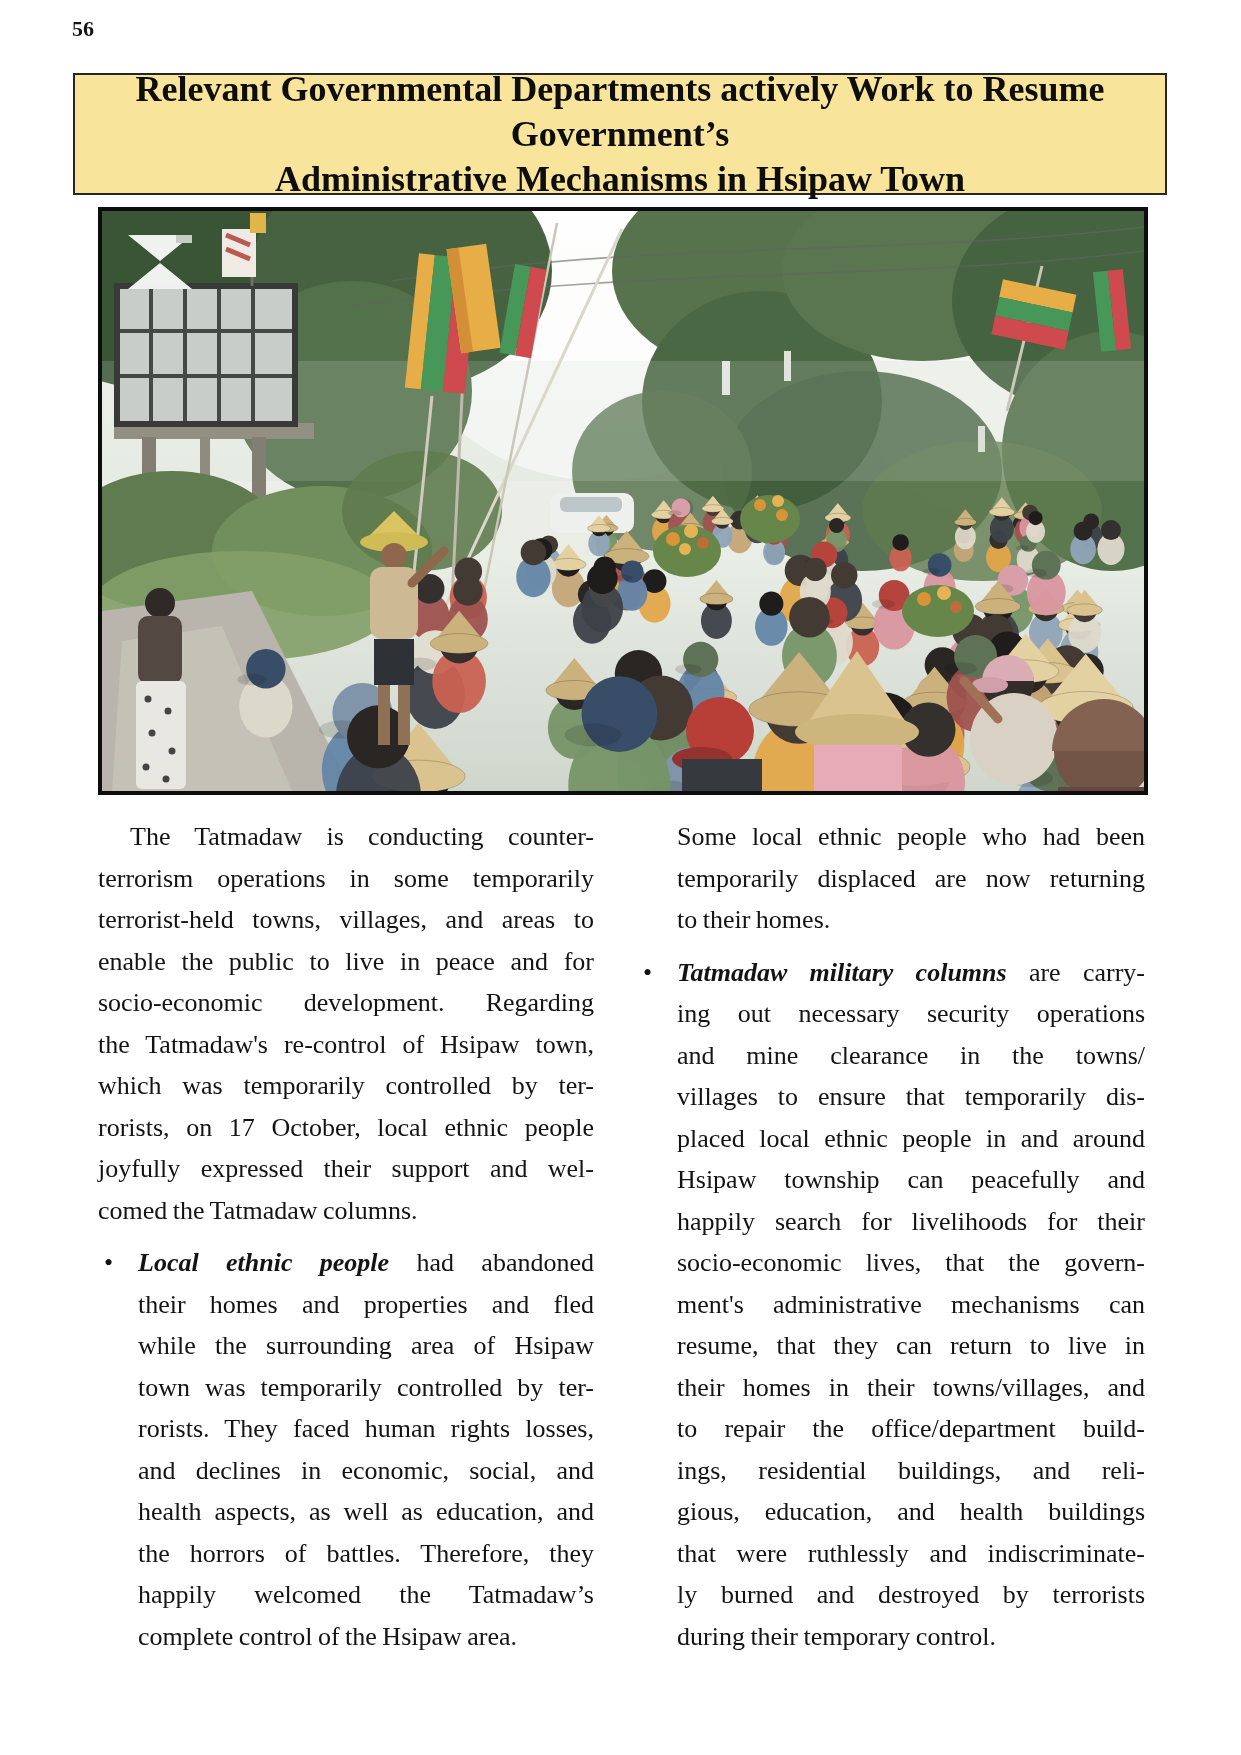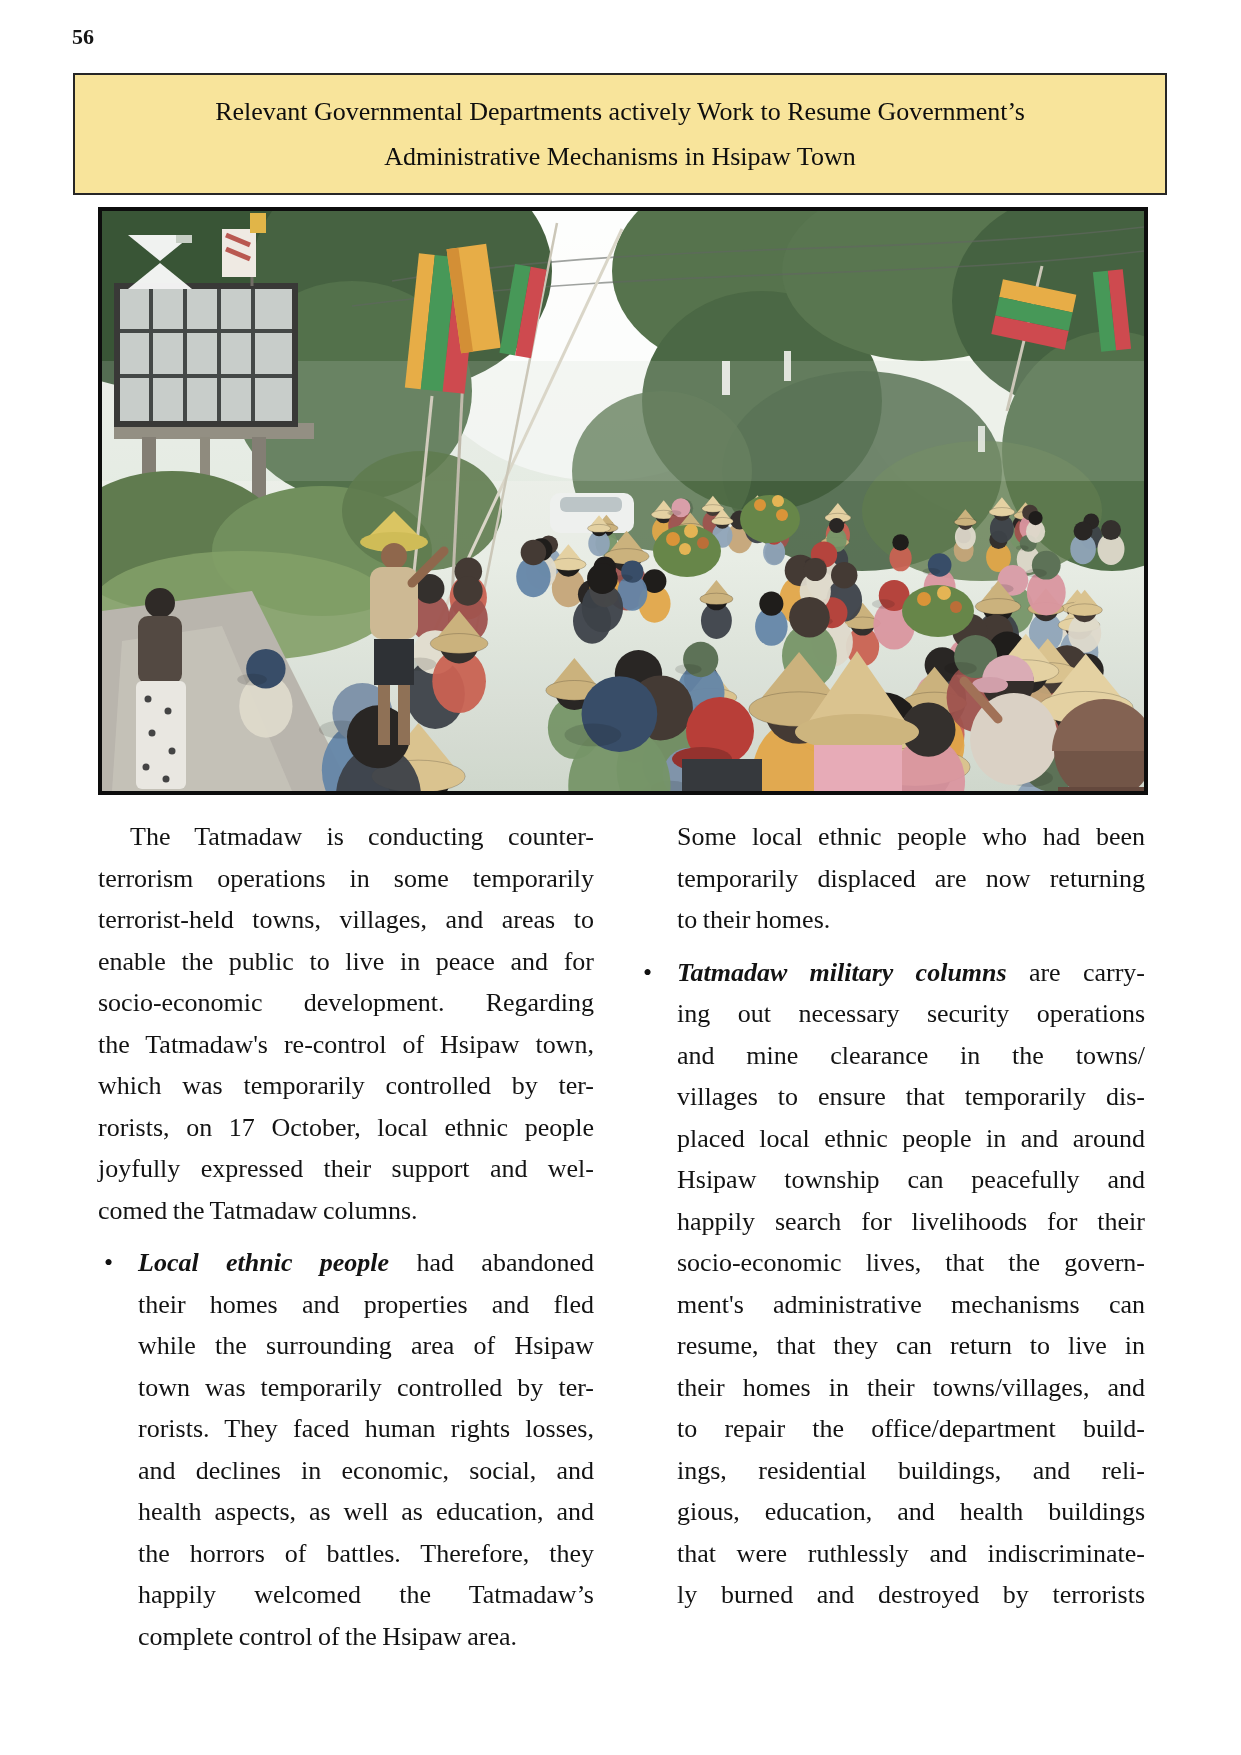--- a/index.html
+++ b/index.html
@@ -1,27 +1,27 @@
 <!DOCTYPE html>
 <html><head>
 <meta charset="utf-8">
 <style>
   html,body{margin:0;padding:0;}
   body{
     width:1241px;height:1755px;position:relative;background:#ffffff;
     font-family:"Liberation Serif", serif;color:#111;overflow:hidden;
   }
   .page-number{
-    position:absolute;left:72px;top:24px;font-weight:bold;font-size:22px;color:#151515;
+    position:absolute;left:72px;top:16px;font-weight:bold;font-size:22px;color:#151515;
   }
   .title-box{
     position:absolute;left:73px;top:73px;width:1090px;height:118px;
     background:#f8e49b;border:2px solid #262626;
     display:flex;flex-direction:column;justify-content:center;align-items:center;
-    text-align:center;font-weight:normal;font-size:26px;line-height:45px;color:#0e0e0e;
+    text-align:center;font-weight:bold;font-size:36px;line-height:45px;color:#0e0e0e;
   }
   .photo-frame{
     position:absolute;left:98px;top:207px;width:1042px;height:580px;
     border:4px solid #0d0d0d;background:#cfd6cd;
   }
   .photo-frame svg{display:block;width:100%;height:100%;}
   .cols{position:absolute;left:90px;top:808px;width:1065px;}
   .col{position:absolute;top:0;}
   .col-left{left:0;width:512px;}
   .col-right{left:548px;width:515px;}
@@ -570,15 +570,16 @@
         <div class="line">happily search for livelihoods for their</div>
         <div class="line">socio-economic lives, that the govern-</div>
         <div class="line">ment's administrative mechanisms can</div>
         <div class="line">resume, that they can return to live in</div>
         <div class="line">their homes in their towns/villages, and</div>
         <div class="line">to repair the office/department build-</div>
         <div class="line">ings, residential buildings, and reli-</div>
         <div class="line">gious, education, and health buildings</div>
         <div class="line">that were ruthlessly and indiscriminate-</div>
         <div class="line">ly burned and destroyed by terrorists</div>
+        <div class="line last">during their temporary control.</div>
       </div>
     </div>
 </div>
 
 </body></html>

